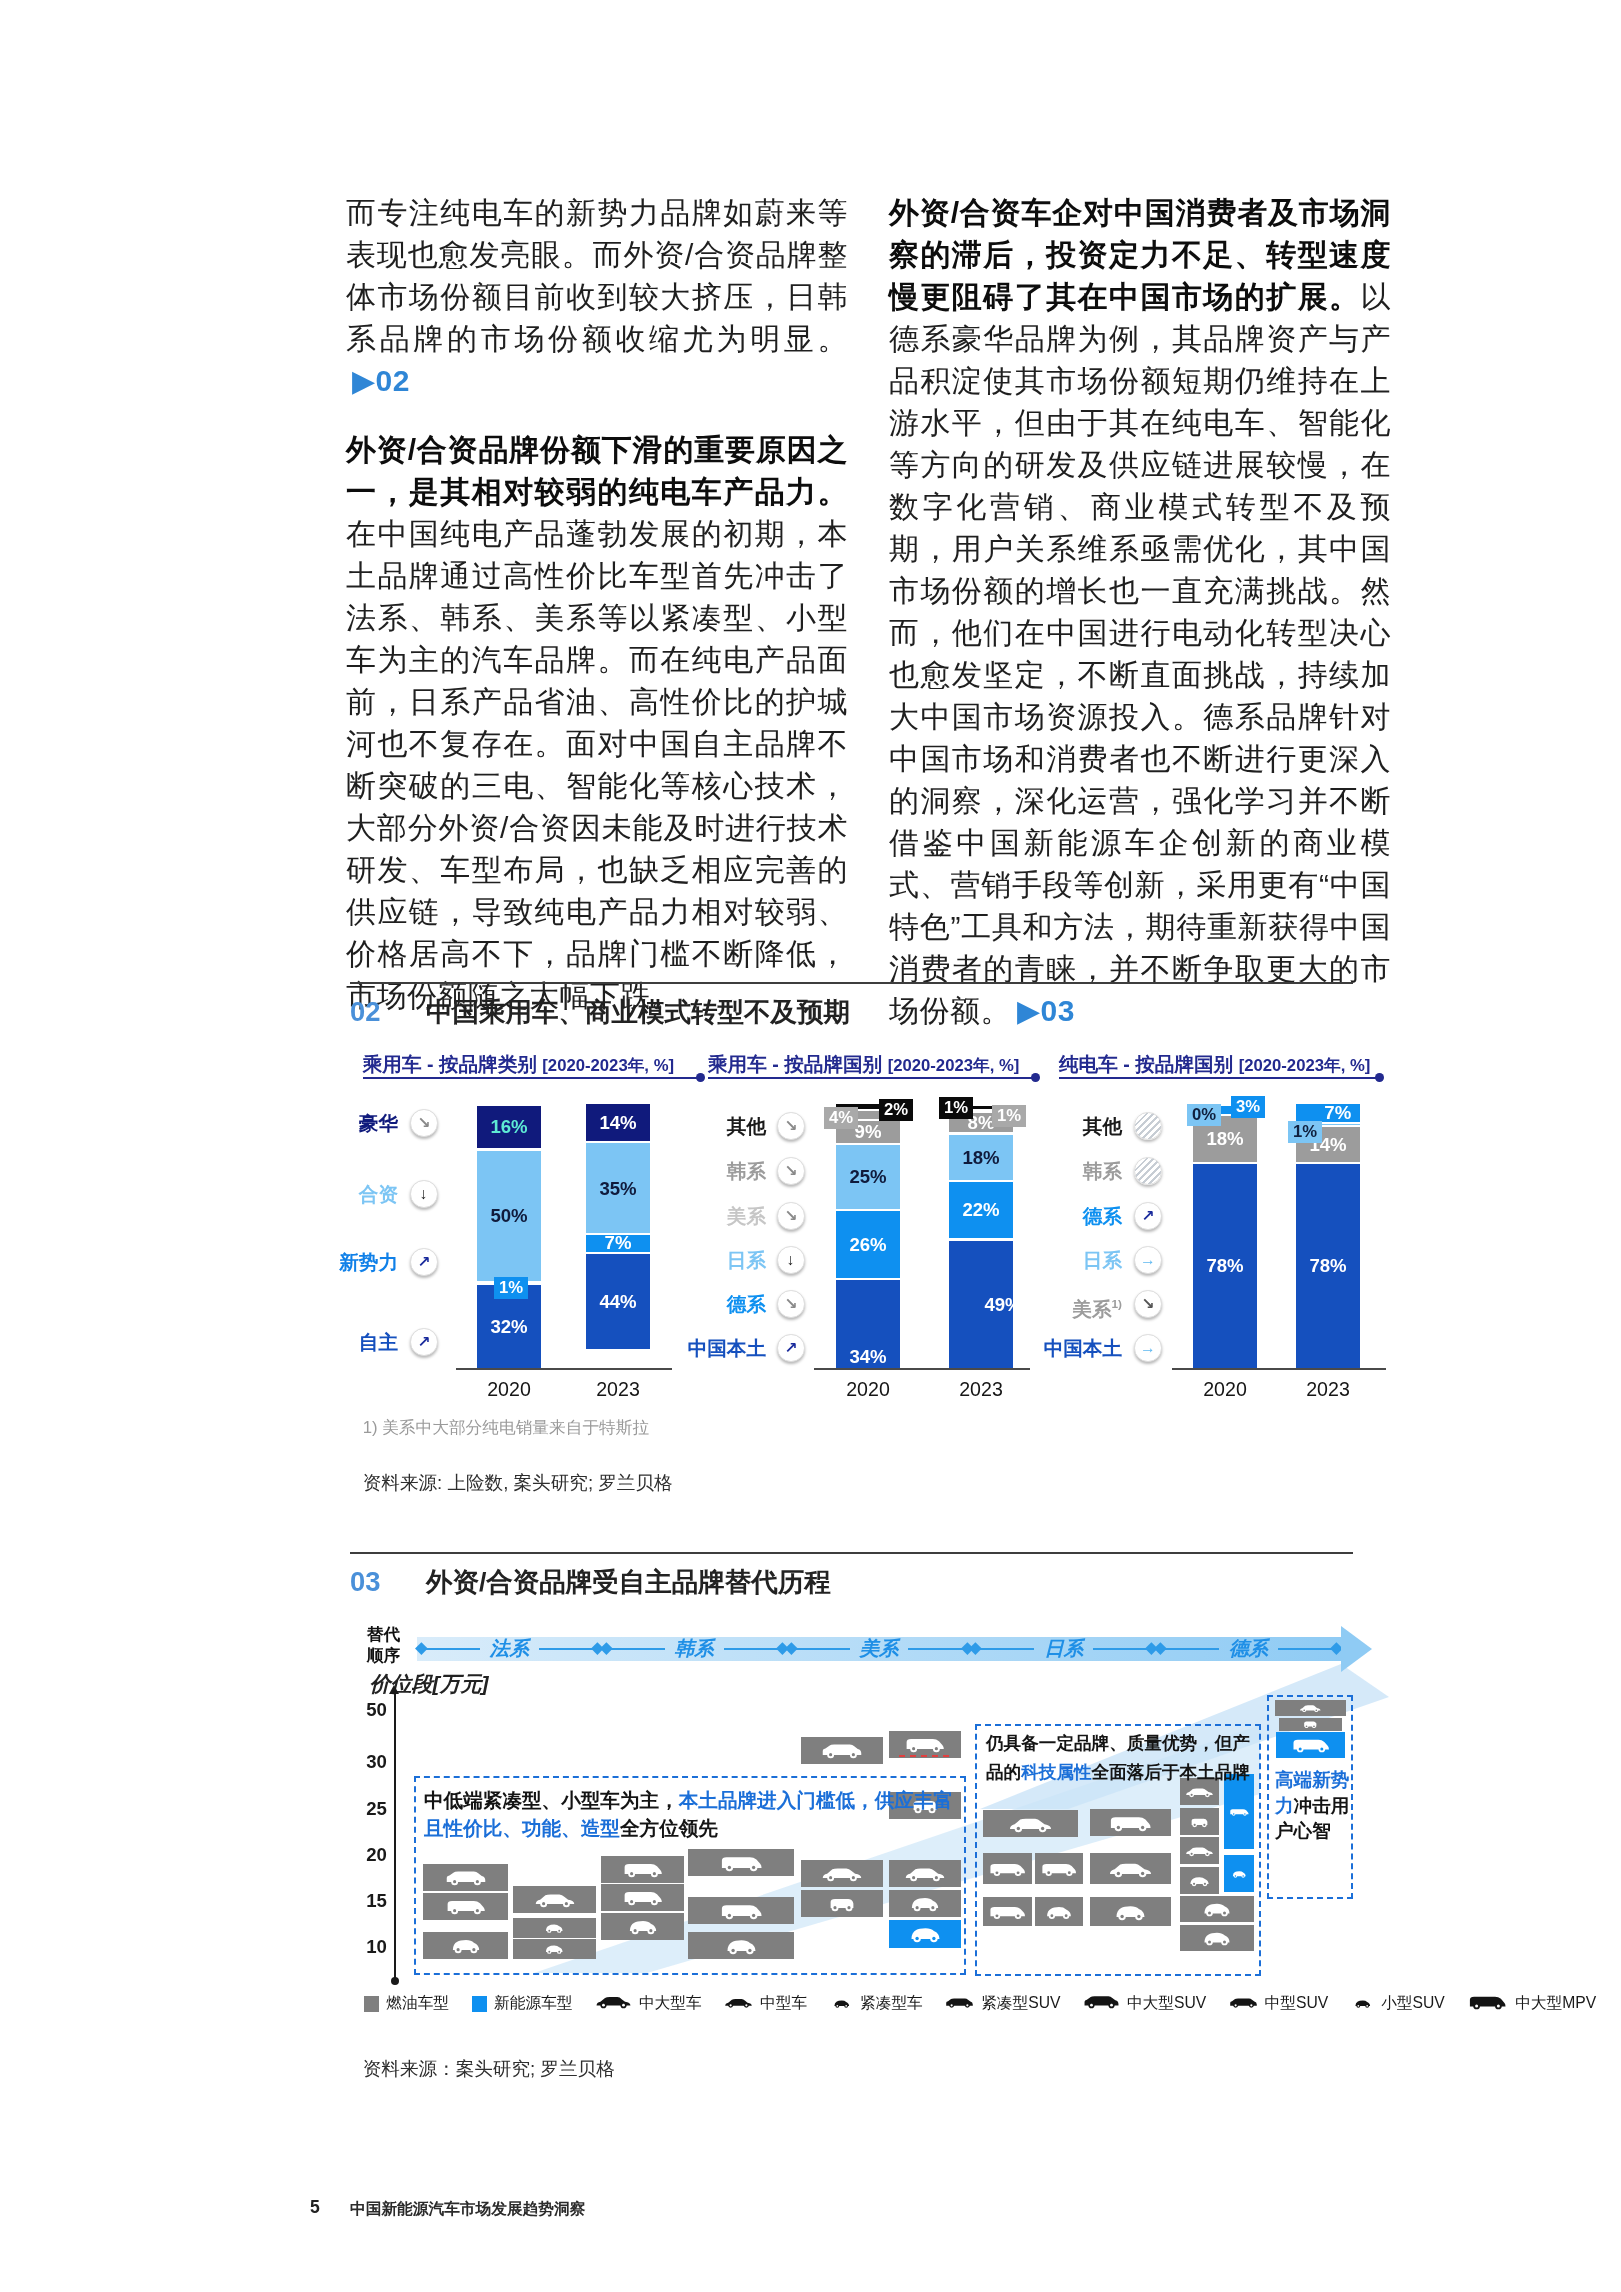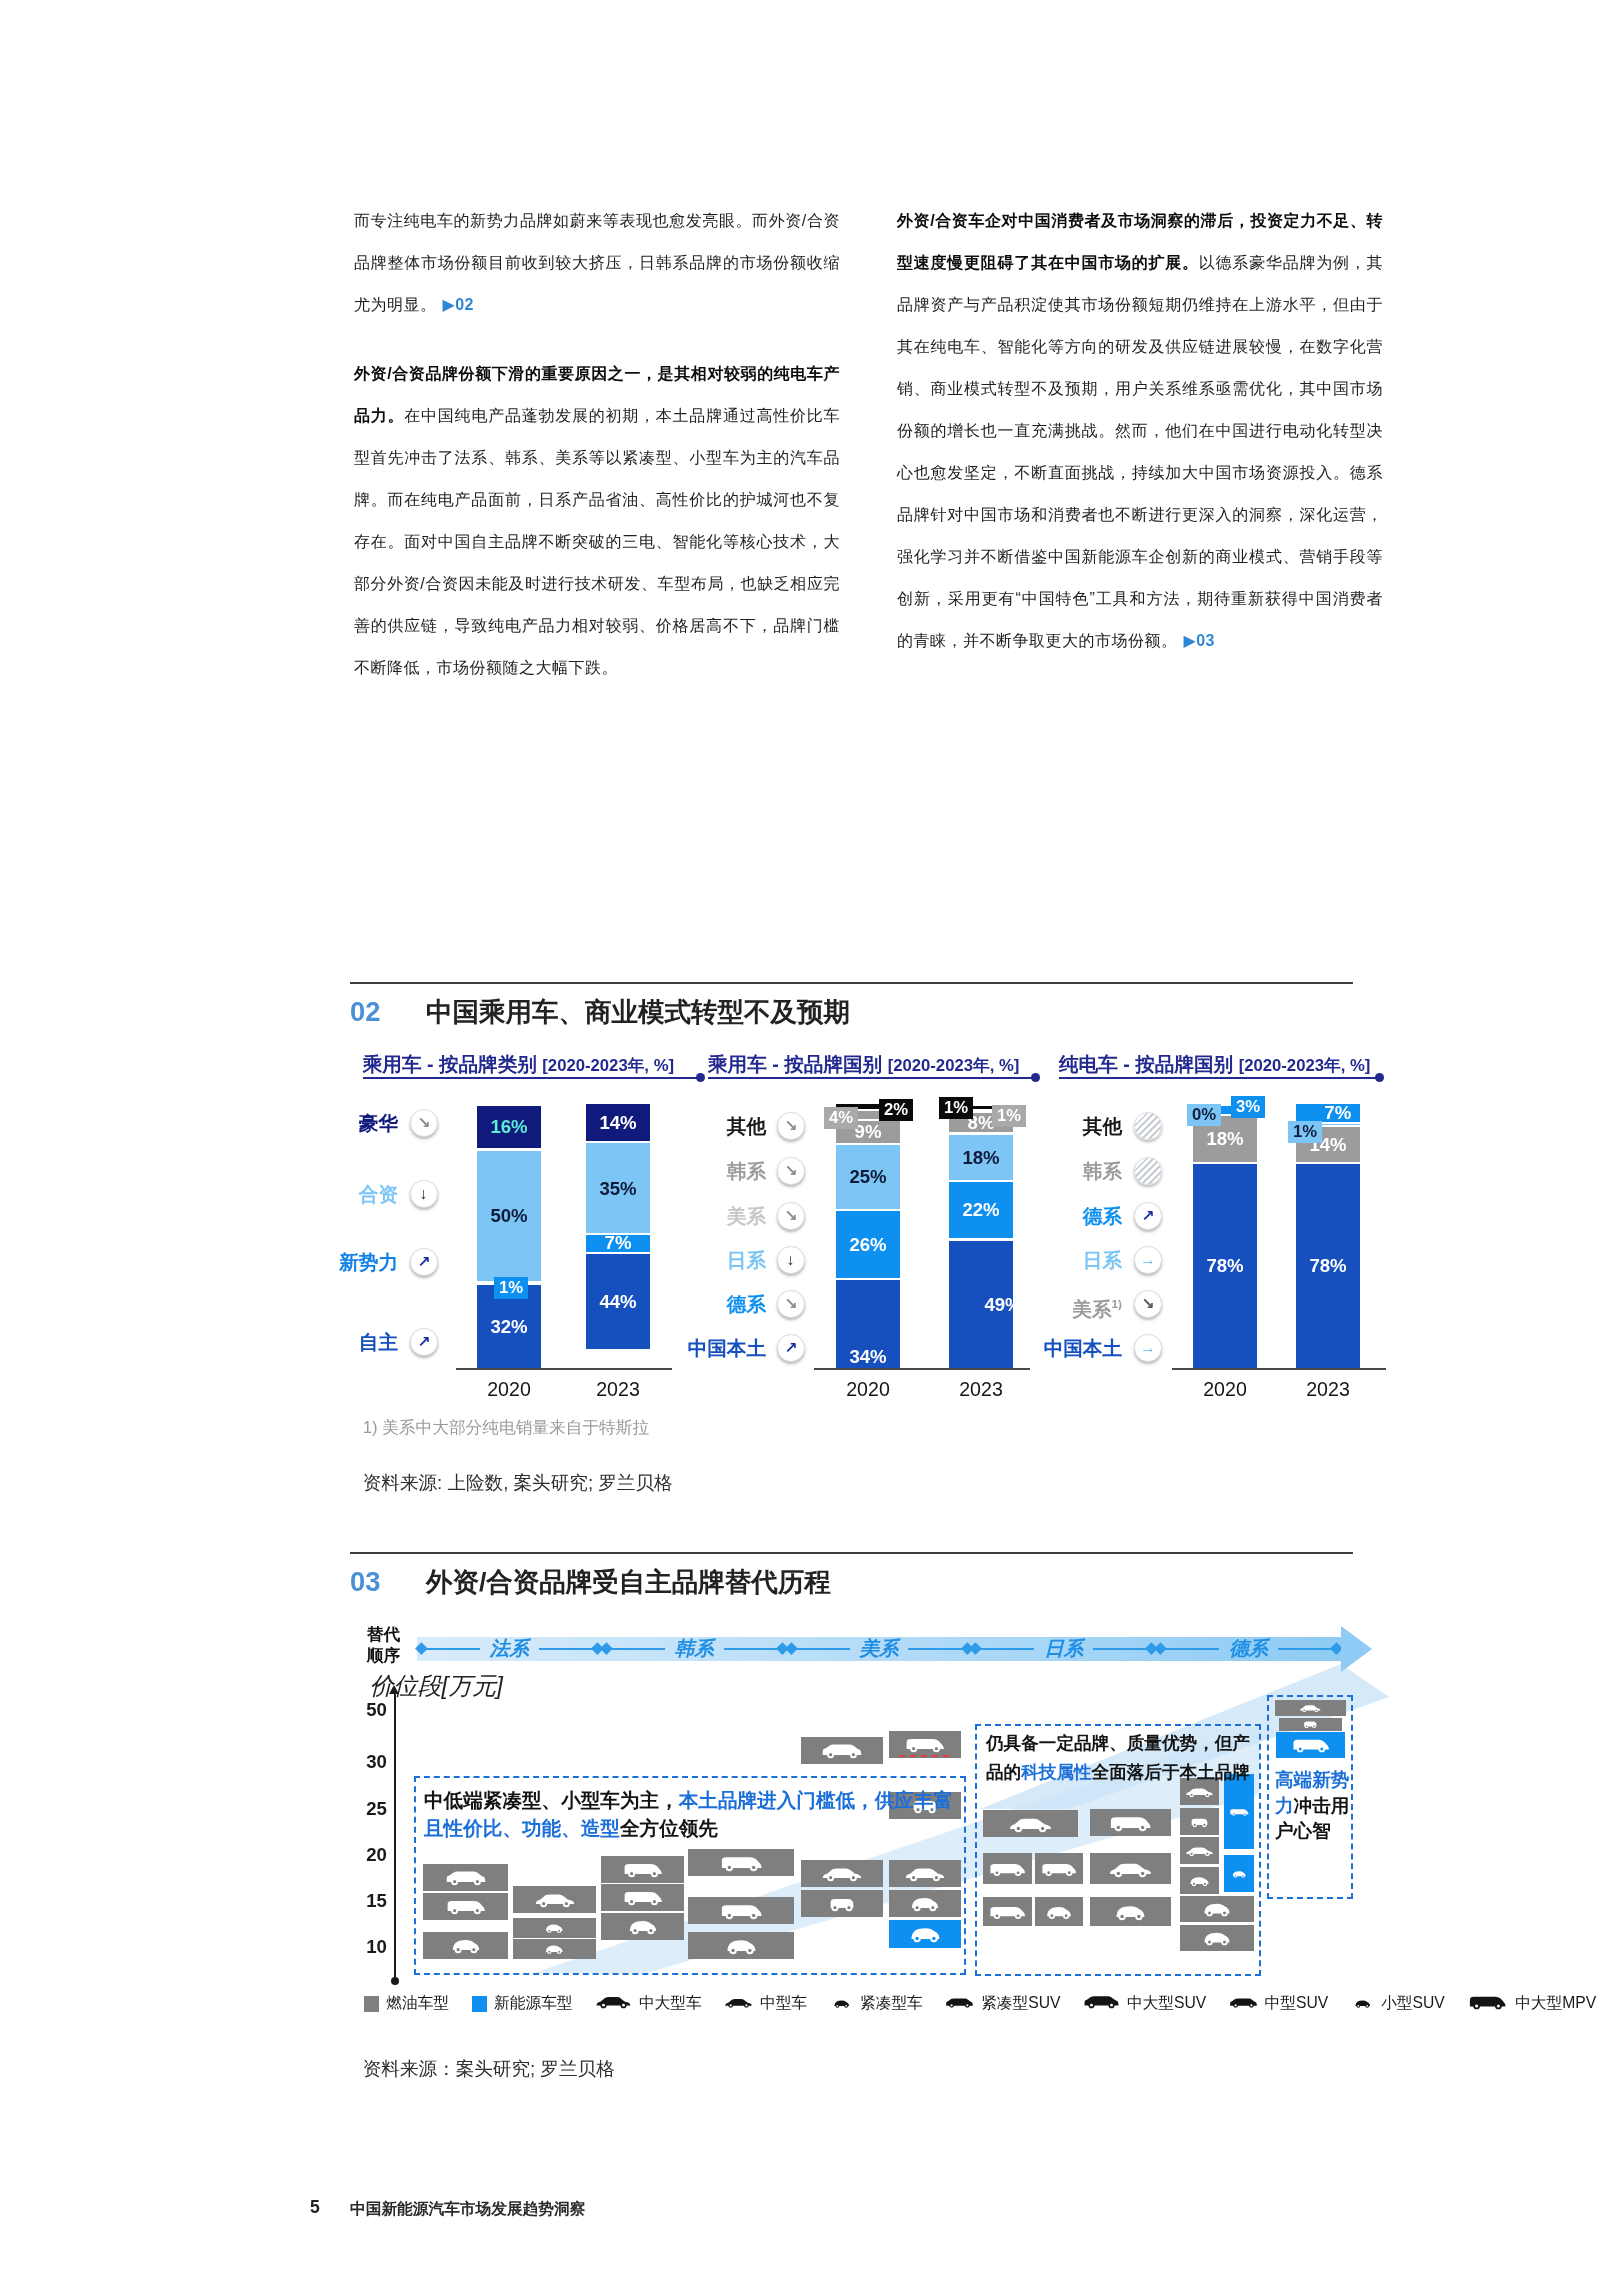--- a/index.html
+++ b/index.html
@@ -1,21 +1,21 @@
 <!DOCTYPE html>
 <html><head>
 <meta charset="utf-8">
 <style>
   html,body{margin:0;padding:0;background:#e8e8e8}
   .page{position:relative;width:1621px;height:2293px;margin:0 auto;background:#fff;
         font-family:"Liberation Sans","DejaVu Sans",sans-serif;color:#1c1c1c;overflow:hidden}
   
   .intro{position:absolute;left:346px;top:192px;width:1046px;display:flex;gap:41px}
   .intro .col{width:502px}
-  .intro p{margin:8px;font-size:16px;line-height:42px;text-align:justify;letter-spacing:0.5px;color:#1f1f1f}
+  .intro p{margin:0;font-size:30px;line-height:42px;text-align:justify;letter-spacing:0.5px;color:#1f1f1f}
   .intro p + p{margin-top:27.4px}
   .b{font-weight:bold;color:#0d0d0d}
   .ref{color:#2F86D6;font-weight:bold;margin-left:5.9px;white-space:nowrap}
   
   section{position:absolute}
   #fig02{left:350px;top:982px;width:1042px;height:549px}
   #fig03{left:350px;top:1552px;width:1042px;height:608px}
   .rule{position:absolute;left:0;top:0;width:1003px;border-top:2px solid #3d3d3d}
   .fig-no{position:absolute;left:0;top:13.7px;font-size:27.4px;font-weight:bold;color:#4A90D9}
   .fig-title{position:absolute;left:76px;top:11.8px;font-size:26.5px;font-weight:bold;color:#222}
@@ -43,21 +43,21 @@
   
   .tl-label{position:absolute;left:16.7px;top:73px;font-size:16.7px;font-weight:bold;line-height:20.6px;color:#111}
   .band{position:absolute;left:67px;top:85px;width:924px;height:23.5px;
         background:linear-gradient(90deg,#D9ECFA,#8FCBF4);display:flex}
   .band-arrow{position:absolute;left:991px;top:74px;width:0;height:0;
               border-top:23.5px solid transparent;border-bottom:23.5px solid transparent;border-left:31px solid #8FCBF4}
   .stage{flex:1;display:flex;align-items:center}
   .stage .ln{flex:1;height:0;border-top:2px solid #2E9BE8}
   .stage .dm{width:8.8px;height:8.8px;background:#2E9BE8;transform:rotate(45deg);flex:0 0 auto}
   .stage .nm{margin:0 9.8px;font-size:19.6px;font-weight:bold;font-style:italic;color:#1F8FE6;white-space:nowrap}
-  .axis-label{position:absolute;left:19.6px;top:118px;font-size:24px;font-style:italic;font-weight:normal;color:#222}
+  .axis-label{position:absolute;left:19.6px;top:118px;font-size:21px;font-style:italic;font-weight:bold;color:#222}
   .vaxis{position:absolute;left:44px;top:141px;width:2px;height:286px;background:#1a1a1a}
   .vaxis-arrow{position:absolute;left:39px;top:133px;width:0;height:0;border-left:5.9px solid transparent;
                border-right:5.9px solid transparent;border-bottom:9.8px solid #1a1a1a}
   .vaxis-dot{position:absolute;left:41px;top:425px;width:7.8px;height:7.8px;border-radius:50%;background:#1a1a1a}
   .tick{position:absolute;left:3.9px;width:33px;text-align:right;font-size:18.6px;font-weight:600;color:#1a1a1a}
   .swoosh{position:absolute;left:0;top:0;width:1042px;height:549px}
   .dashed{position:absolute;border:2.9px dashed #1B6FD8;box-sizing:border-box;z-index:2}
   .note{position:absolute;font-weight:bold;color:#141414;z-index:4}
   .note .blue{color:#1B6FD8}
   .n1{font-size:19.6px;line-height:28px}

